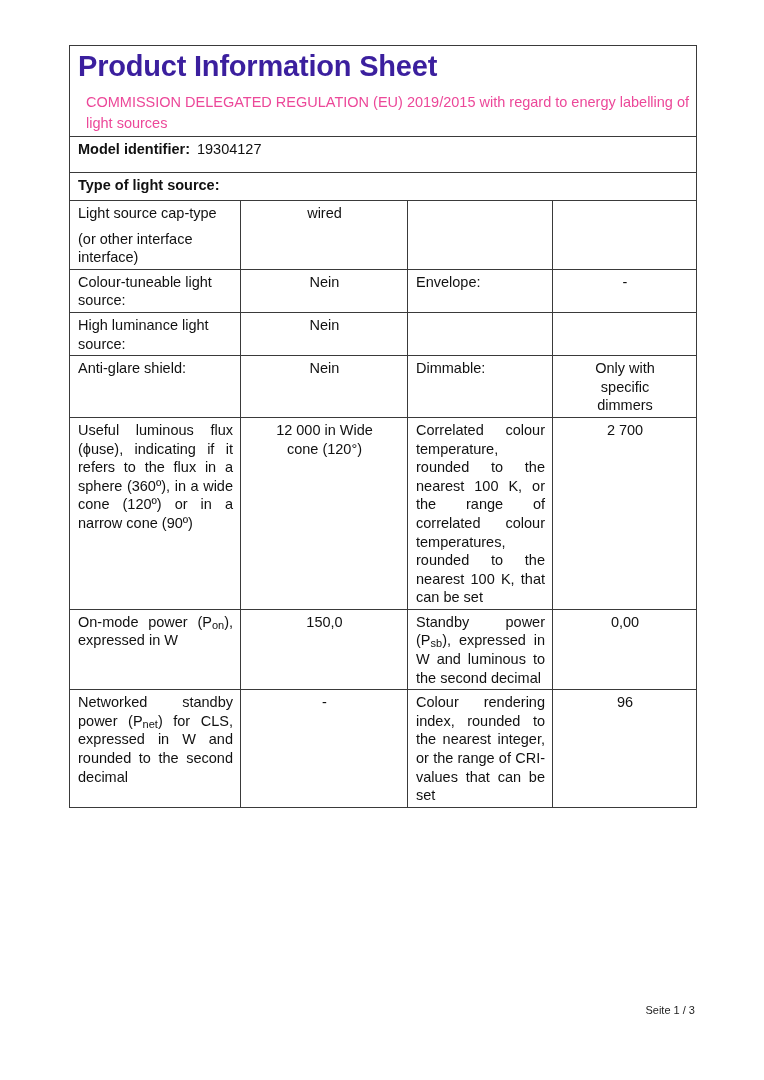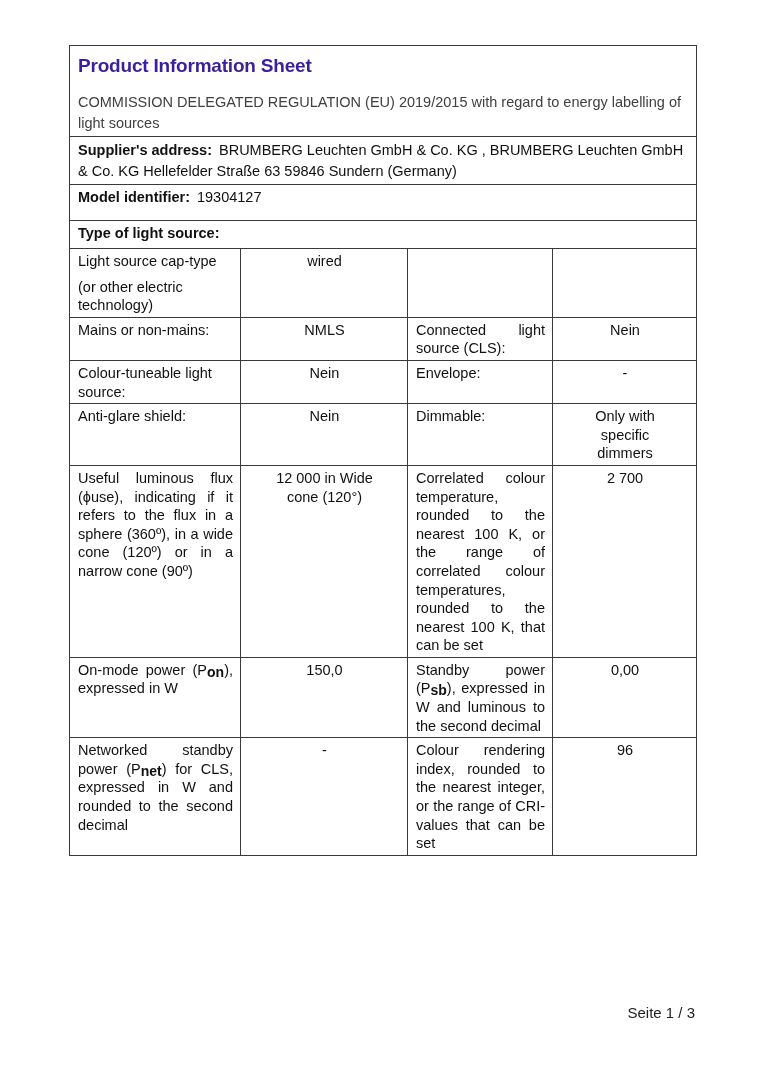--- a/index.html
+++ b/index.html
@@ -25,41 +25,42 @@
     border: 1.6px solid #3a3a3a;
     vertical-align: top;
     padding: 3px 7px 2px 8px;
     font-size: 14.5px;
     line-height: 18.6px;
   }
   .b { font-weight: bold; }
   .title-cell { padding: 6px 10px 4px 8px; }
   h1.doc-title {
     color: #3b1f9e;
-    font-size: 19px;
+    font-size: 29px;
     font-weight: bold;
     line-height: 34px;
     letter-spacing: -0.2px;
   }
   p.regulation {
     margin-top: 9px;
     font-size: 14.5px;
     line-height: 21px;
-    color: #404040;
+    color: #ec4899;
+    margin-left: 8px;
   }
   .kv-value { margin-left: 7px; font-weight: normal; }
   .addr-wrap { line-height: 21px; }
   .center { text-align: center; }
   td.val { text-align: center; padding-top: 4px; }
   td.lbl { text-align: justify; }
   .cap-line2 { margin-top: 7px; }
   .vwrap { margin: 0 auto; }
   .w112 { max-width: 112px; }
   .w106 { max-width: 106px; }
-  sub { font-size: 14px; line-height: 0; vertical-align: -2px; font-weight: bold; }
+  sub { font-size: 11px; line-height: 0; vertical-align: -2px; }
   
   tr.rt  { height: 88px; }
   tr.rsn { height: 30px; }
   tr.rsa { height: 48px; }
   tr.rmi { height: 36px; }
   tr.rth { height: 28px; margin-top: 28px; }
   tr.r1  { height: 41px; }
   tr.r2  { height: 45px; }
   tr.r3  { height: 41px; }
   tr.r4  { height: 21px; }
@@ -70,21 +71,21 @@
   tr.rgp { height: 21px; }
   tr.g1  { height: 59px; }
   tr.g2  { height: 188px; }
   tr.g3  { height: 77px; }
   tr.g4  { height: 115px; }
   tr.rpp td, tr.rgp td { padding-top: 1px; padding-bottom: 1px; }
   .footer {
     position: absolute;
     top: 1004px;
     right: 69px;
-    font-size: 15px;
+    font-size: 11px;
     color: #222;
   }
 </style>
 </head>
 <body>
 
 <div class="doc">
   <table class="sheet">
     <colgroup>
       <col style="width:171px">
@@ -95,56 +96,51 @@
 
     <tbody>
         <tr class="rt">
       <td colspan="4" class="title-cell">
         <h1 class="doc-title">Product Information Sheet</h1>
         <p class="regulation">COMMISSION DELEGATED REGULATION (EU) 2019/2015 with regard to energy labelling of light sources</p>
       </td>
     </tr>
 
 
-    <tr class="rsa">
-      <td colspan="4">
-        <div class="addr-wrap"><span class="b">Supplier's address:</span><span class="kv-value">BRUMBERG Leuchten GmbH &amp; Co. KG , BRUMBERG Leuchten GmbH &amp; Co. KG Hellefelder Straße 63 59846 Sundern (Germany)</span></div>
-      </td>
-    </tr>
 
     <tr class="rmi">
       <td colspan="4">
         <span class="b">Model identifier:</span><span class="kv-value">19304127</span>
       </td>
     </tr>
 
     <tr class="rth">
       <td colspan="4" class="b">Type of light source:</td>
     </tr>
 
     <tr class="r2">
       <td>
         <div>Light source cap-type</div>
-        <div class="cap-line2">(or other electric technology)</div>
+        <div class="cap-line2">(or other interface interface)</div>
       </td>
       <td class="val">wired</td>
       <td></td>
       <td class="val"></td>
-    </tr>
-    <tr class="r3">
-      <td>Mains or non-mains:</td>
-      <td class="val">NMLS</td>
-      <td class="lbl">Connected light source (CLS):</td>
-      <td class="val">Nein</td>
     </tr>
     <tr class="r4">
       <td>Colour-tuneable light source:</td>
       <td class="val">Nein</td>
       <td>Envelope:</td>
       <td class="val">-</td>
+    </tr>
+    <tr class="r5">
+      <td>High luminance light source:</td>
+      <td class="val">Nein</td>
+      <td></td>
+      <td class="val"></td>
     </tr>
     <tr class="r6">
       <td>Anti-glare shield:</td>
       <td class="val">Nein</td>
       <td>Dimmable:</td>
       <td class="val">
         <div class="vwrap w106">Only with specific dimmers</div>
       </td>
     </tr>
 

